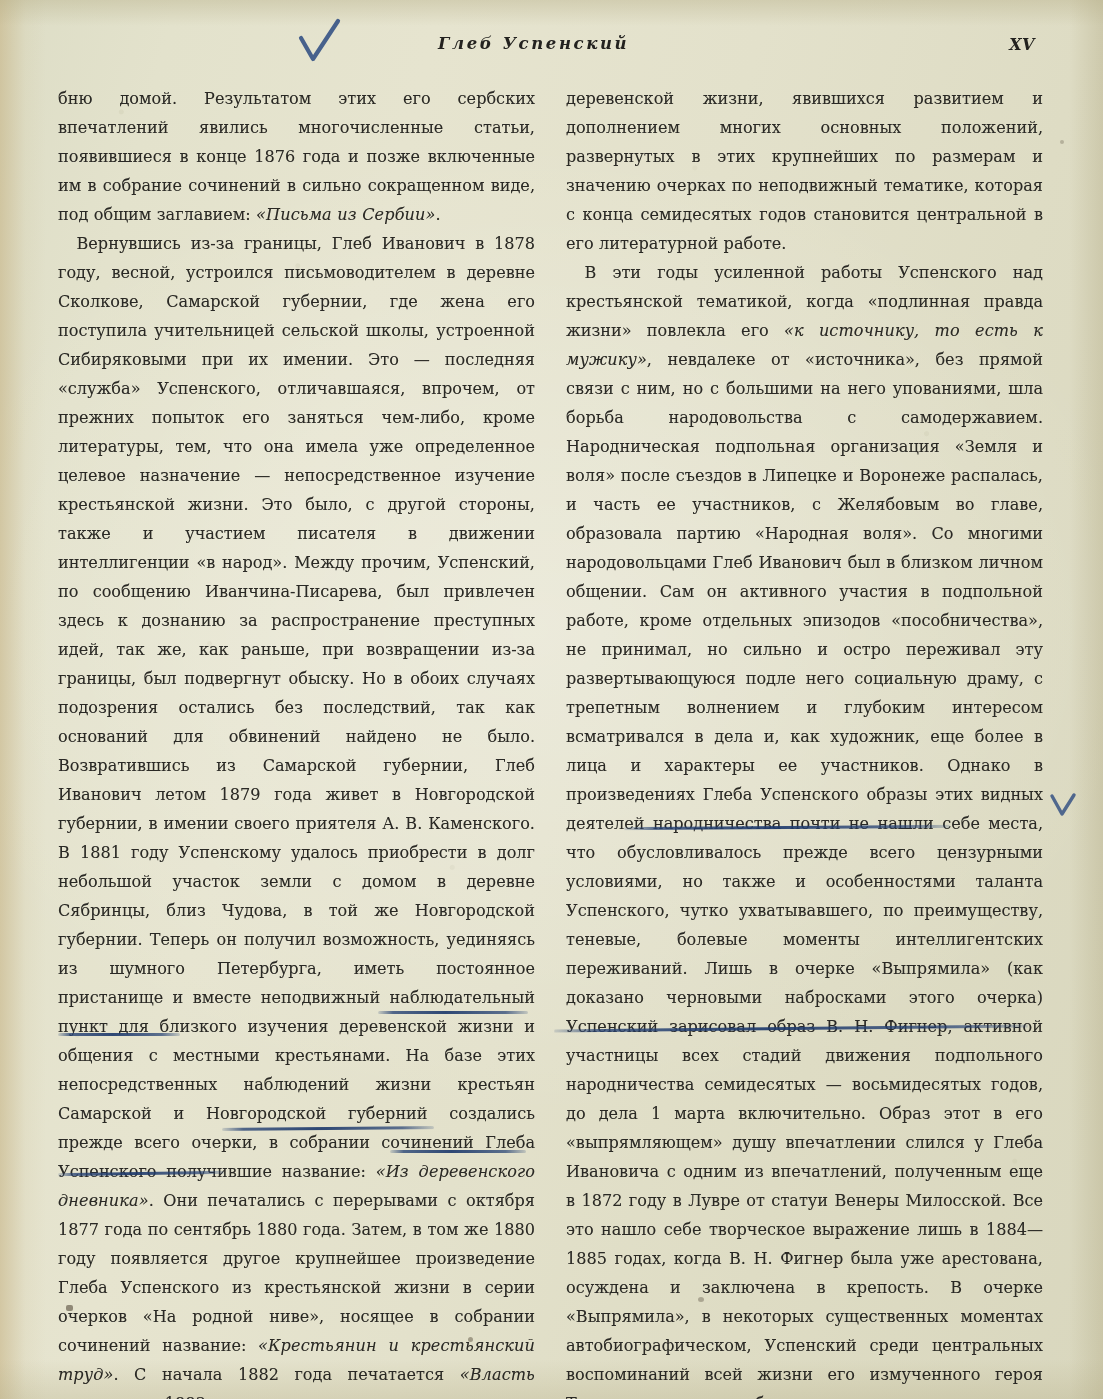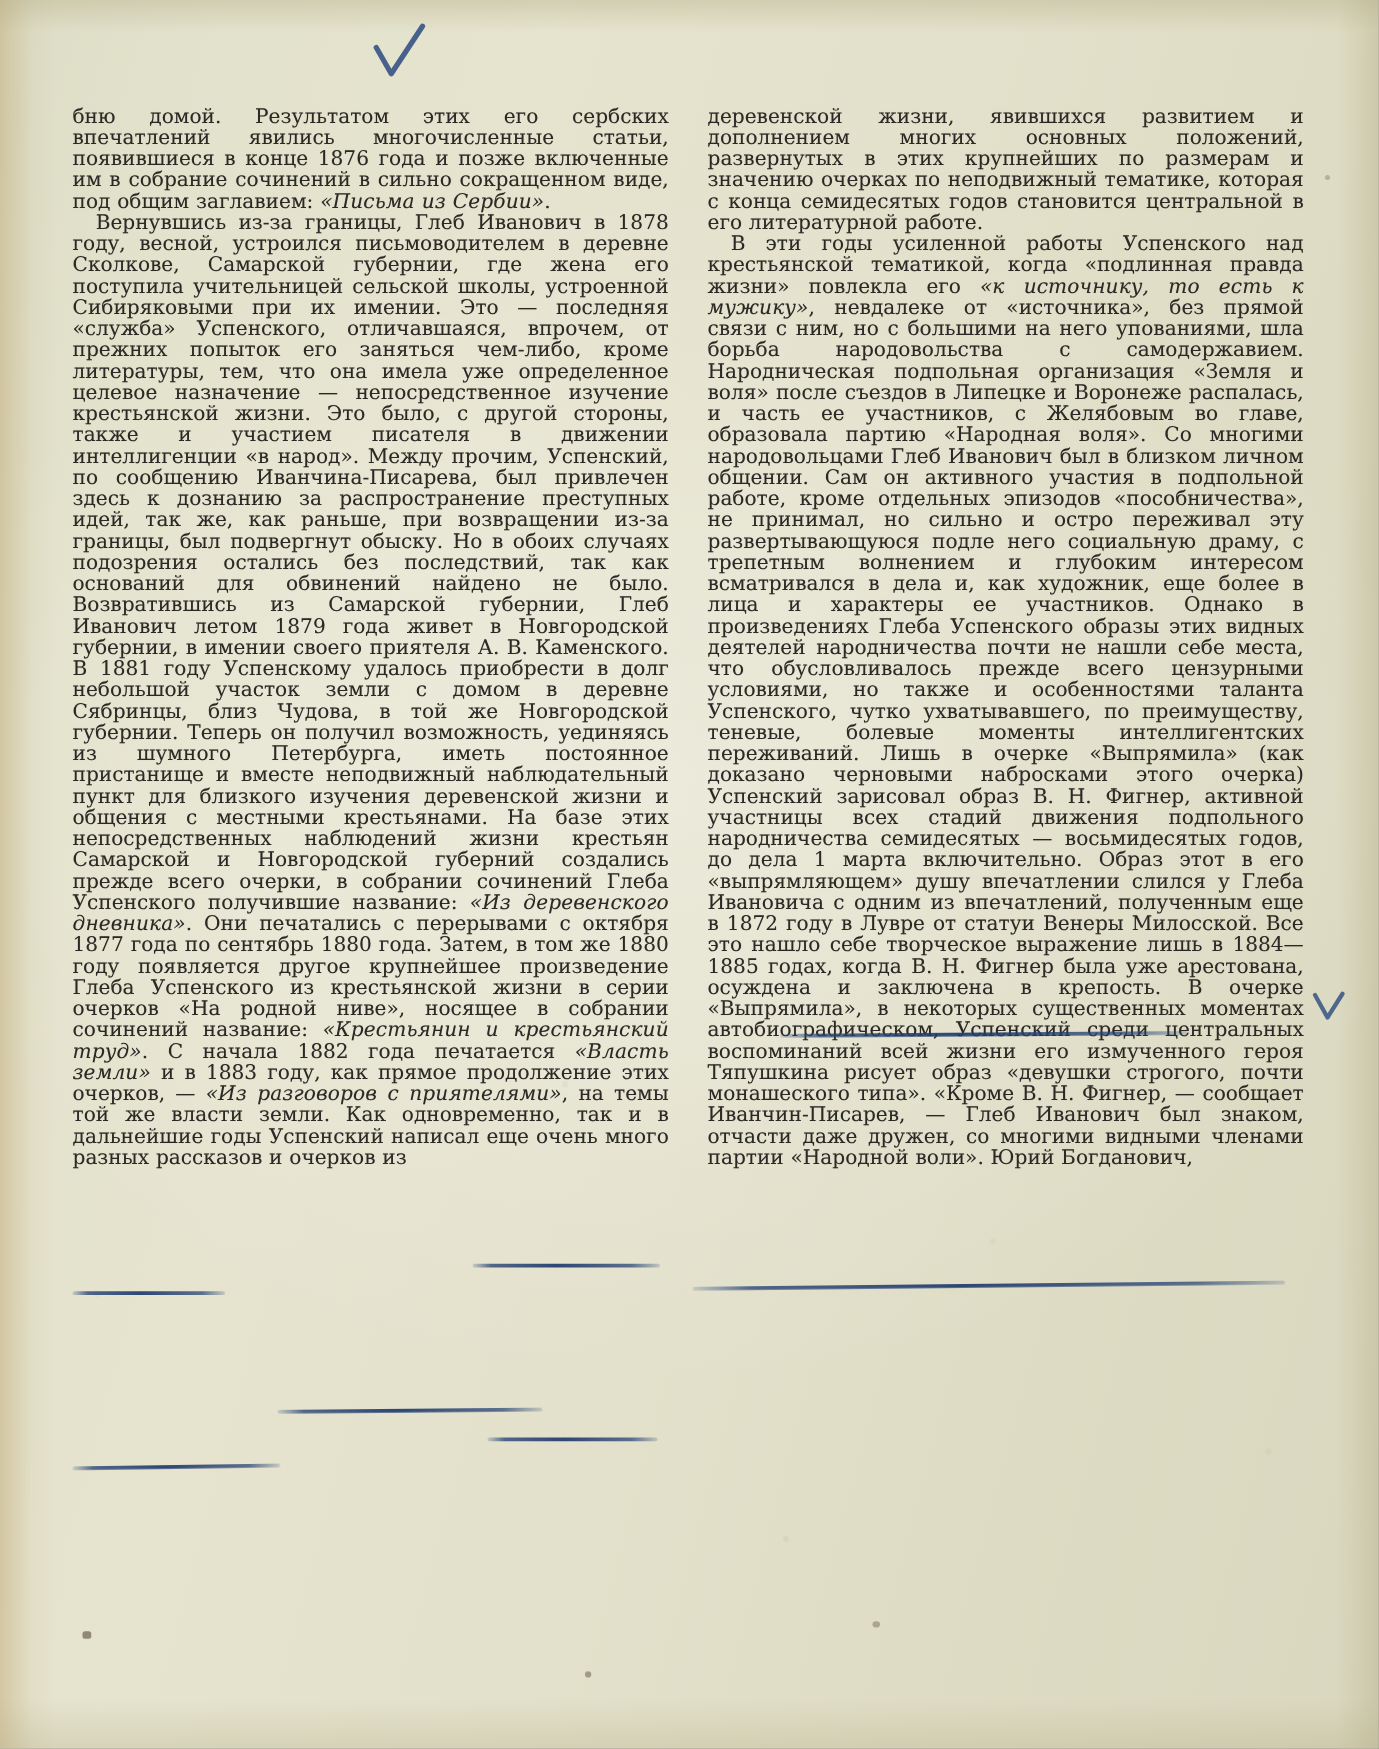--- a/index.html
+++ b/index.html
@@ -92,21 +92,21 @@
     left: 58px;
     top: 84px;
     width: 985px;
     height: 1235px;
     display: flex;
     gap: 31px;
   }
   .col {
     width: 477px;
     font-size: 16.1px;
-    line-height: 17px;
+    line-height: 29px;
     text-align: justify;
     color: #2a2925;
   }
   .col p {
     margin: 0;
     text-indent: 0;
     text-align: justify;
     text-justify: inter-word;
     hyphens: manual;
     word-spacing: .02em;
@@ -150,20 +150,24 @@
   <div id="edge-left"></div>
   <div id="edge-right"></div>
   <div id="edge-top"></div>
   <div id="edge-bottom"></div>
 
   <div class="speck" style="left:468px;top:1337px;width:5px;height:5px;"></div>
   <div class="speck" style="left:66px;top:1305px;width:7px;height:6px;opacity:.7;border-radius:2px;"></div>
   <div class="speck" style="left:698px;top:1297px;width:6px;height:5px;opacity:.45;"></div>
   <div class="speck" style="left:1060px;top:140px;width:4px;height:4px;opacity:.35;"></div>
 
+  <div id="runhead">
+    <div class="rh-title">Глеб Успенский</div>
+    <div class="rh-folio">XV</div>
+  </div>
 
   <div id="body-cols">
     <div class="col" id="col-left">
         <p><span>бню домой. Результатом этих его сербских впечатлений явились многочисленные статьи, появившиеся в конце 1876 года и позже включенные им в собрание сочинений в сильно сокращенном виде, под общим заглавием: </span><i>«Письма из Сербии»</i><span>.</span></p>
         <p class="indent"><span>Вернувшись из-за границы, Глеб Иванович в 1878 году, весной, устроился письмоводителем в деревне Сколкове, Самарской губернии, где жена его поступила учительницей сельской школы, устроенной Сибиряковыми при их имении. Это — последняя «служба» Успенского, отличавшаяся, впрочем, от прежних попыток его заняться чем-либо, кроме литературы, тем, что она имела уже определенное целевое назначение — непосредственное изучение крестьянской жизни. Это было, с другой стороны, также и участием писателя в движении интеллигенции «в народ». Между прочим, Успенский, по сообщению Иванчина-Писарева, был привлечен здесь к дознанию за распространение преступных идей, так же, как раньше, при возвращении из-за границы, был подвергнут обыску. Но в обоих случаях подозрения остались без последствий, так как оснований для обвинений найдено не было. Возвратившись из Самарской губернии, Глеб Иванович летом 1879 года живет в Новгородской губернии, в имении своего приятеля А. В. Каменского. В 1881 году Успенскому удалось приобрести в долг небольшой участок земли с домом в деревне Сябринцы, близ Чудова, в той же Новгородской губернии. Теперь он получил возможность, уединяясь из шумного Петербурга, иметь постоянное пристанище и вместе неподвижный наблюдательный пункт для близкого изучения деревенской жизни и общения с местными крестьянами. На базе этих непосредственных наблюдений жизни крестьян Самарской и Новгородской губерний создались прежде всего очерки, в собрании сочинений Глеба Успенского получившие название: </span><i>«Из деревенского дневника»</i><span>. Они печатались с перерывами с октября 1877 года по сентябрь 1880 года. Затем, в том же 1880 году появляется другое крупнейшее произведение Глеба Успенского из крестьянской жизни в серии очерков «На родной ниве», носящее в собрании сочинений название: </span><i>«Крестьянин и крестьянский труд»</i><span>. С начала 1882 года печатается </span><i>«Власть земли»</i><span> и в 1883 году, как прямое продолжение этих очерков, — </span><i>«Из разговоров с приятелями»</i><span>, на темы той же власти земли. Как одновременно, так и в дальнейшие годы Успенский написал еще очень много разных рассказов и очерков из</span></p>
       </div>
     <div class="col" id="col-right">
         <p><span>деревенской жизни, явившихся развитием и дополнением многих основных положений, развернутых в этих крупнейших по размерам и значению очерках по неподвижный тематике, которая с конца семидесятых годов становится центральной в его литературной работе.</span></p>
         <p class="indent"><span>В эти годы усиленной работы Успенского над крестьянской тематикой, когда «подлинная правда жизни» повлекла его </span><i>«к источнику, то есть к мужику»</i><span>, невдалеке от «источника», без прямой связи с ним, но с большими на него упованиями, шла борьба народовольства с самодержавием. Народническая подпольная организация «Земля и воля» после съездов в Липецке и Воронеже распалась, и часть ее участников, с Желябовым во главе, образовала партию «Народная воля». Со многими народовольцами Глеб Иванович был в близком личном общении. Сам он активного участия в подпольной работе, кроме отдельных эпизодов «пособничества», не принимал, но сильно и остро переживал эту развертывающуюся подле него социальную драму, с трепетным волнением и глубоким интересом всматривался в дела и, как художник, еще более в лица и характеры ее участников. Однако в произведениях Глеба Успенского образы этих видных деятелей народничества почти не нашли себе места, что обусловливалось прежде всего цензурными условиями, но также и особенностями таланта Успенского, чутко ухватывавшего, по преимуществу, теневые, болевые моменты интеллигентских переживаний. Лишь в очерке «Выпрямила» (как доказано черновыми набросками этого очерка) Успенский зарисовал образ В. Н. Фигнер, активной участницы всех стадий движения подпольного народничества семидесятых — восьмидесятых годов, до дела 1 марта включительно. Образ этот в его «выпрямляющем» душу впечатлении слился у Глеба Ивановича с одним из впечатлений, полученным еще в 1872 году в Лувре от статуи Венеры Милосской. Все это нашло себе творческое выражение лишь в 1884—1885 годах, когда В. Н. Фигнер была уже арестована, осуждена и заключена в крепость. В очерке «Выпрямила», в некоторых существенных моментах автобиографическом, Успенский среди центральных воспоминаний всей жизни его измученного героя Тяпушкина рисует образ «девушки строгого, почти монашеского типа». «Кроме В. Н. Фигнер, — сообщает Иванчин-Писарев, — Глеб Иванович был знаком, отчасти даже дружен, со многими видными членами партии «Народной воли». Юрий Богданович,</span></p>
       </div>

